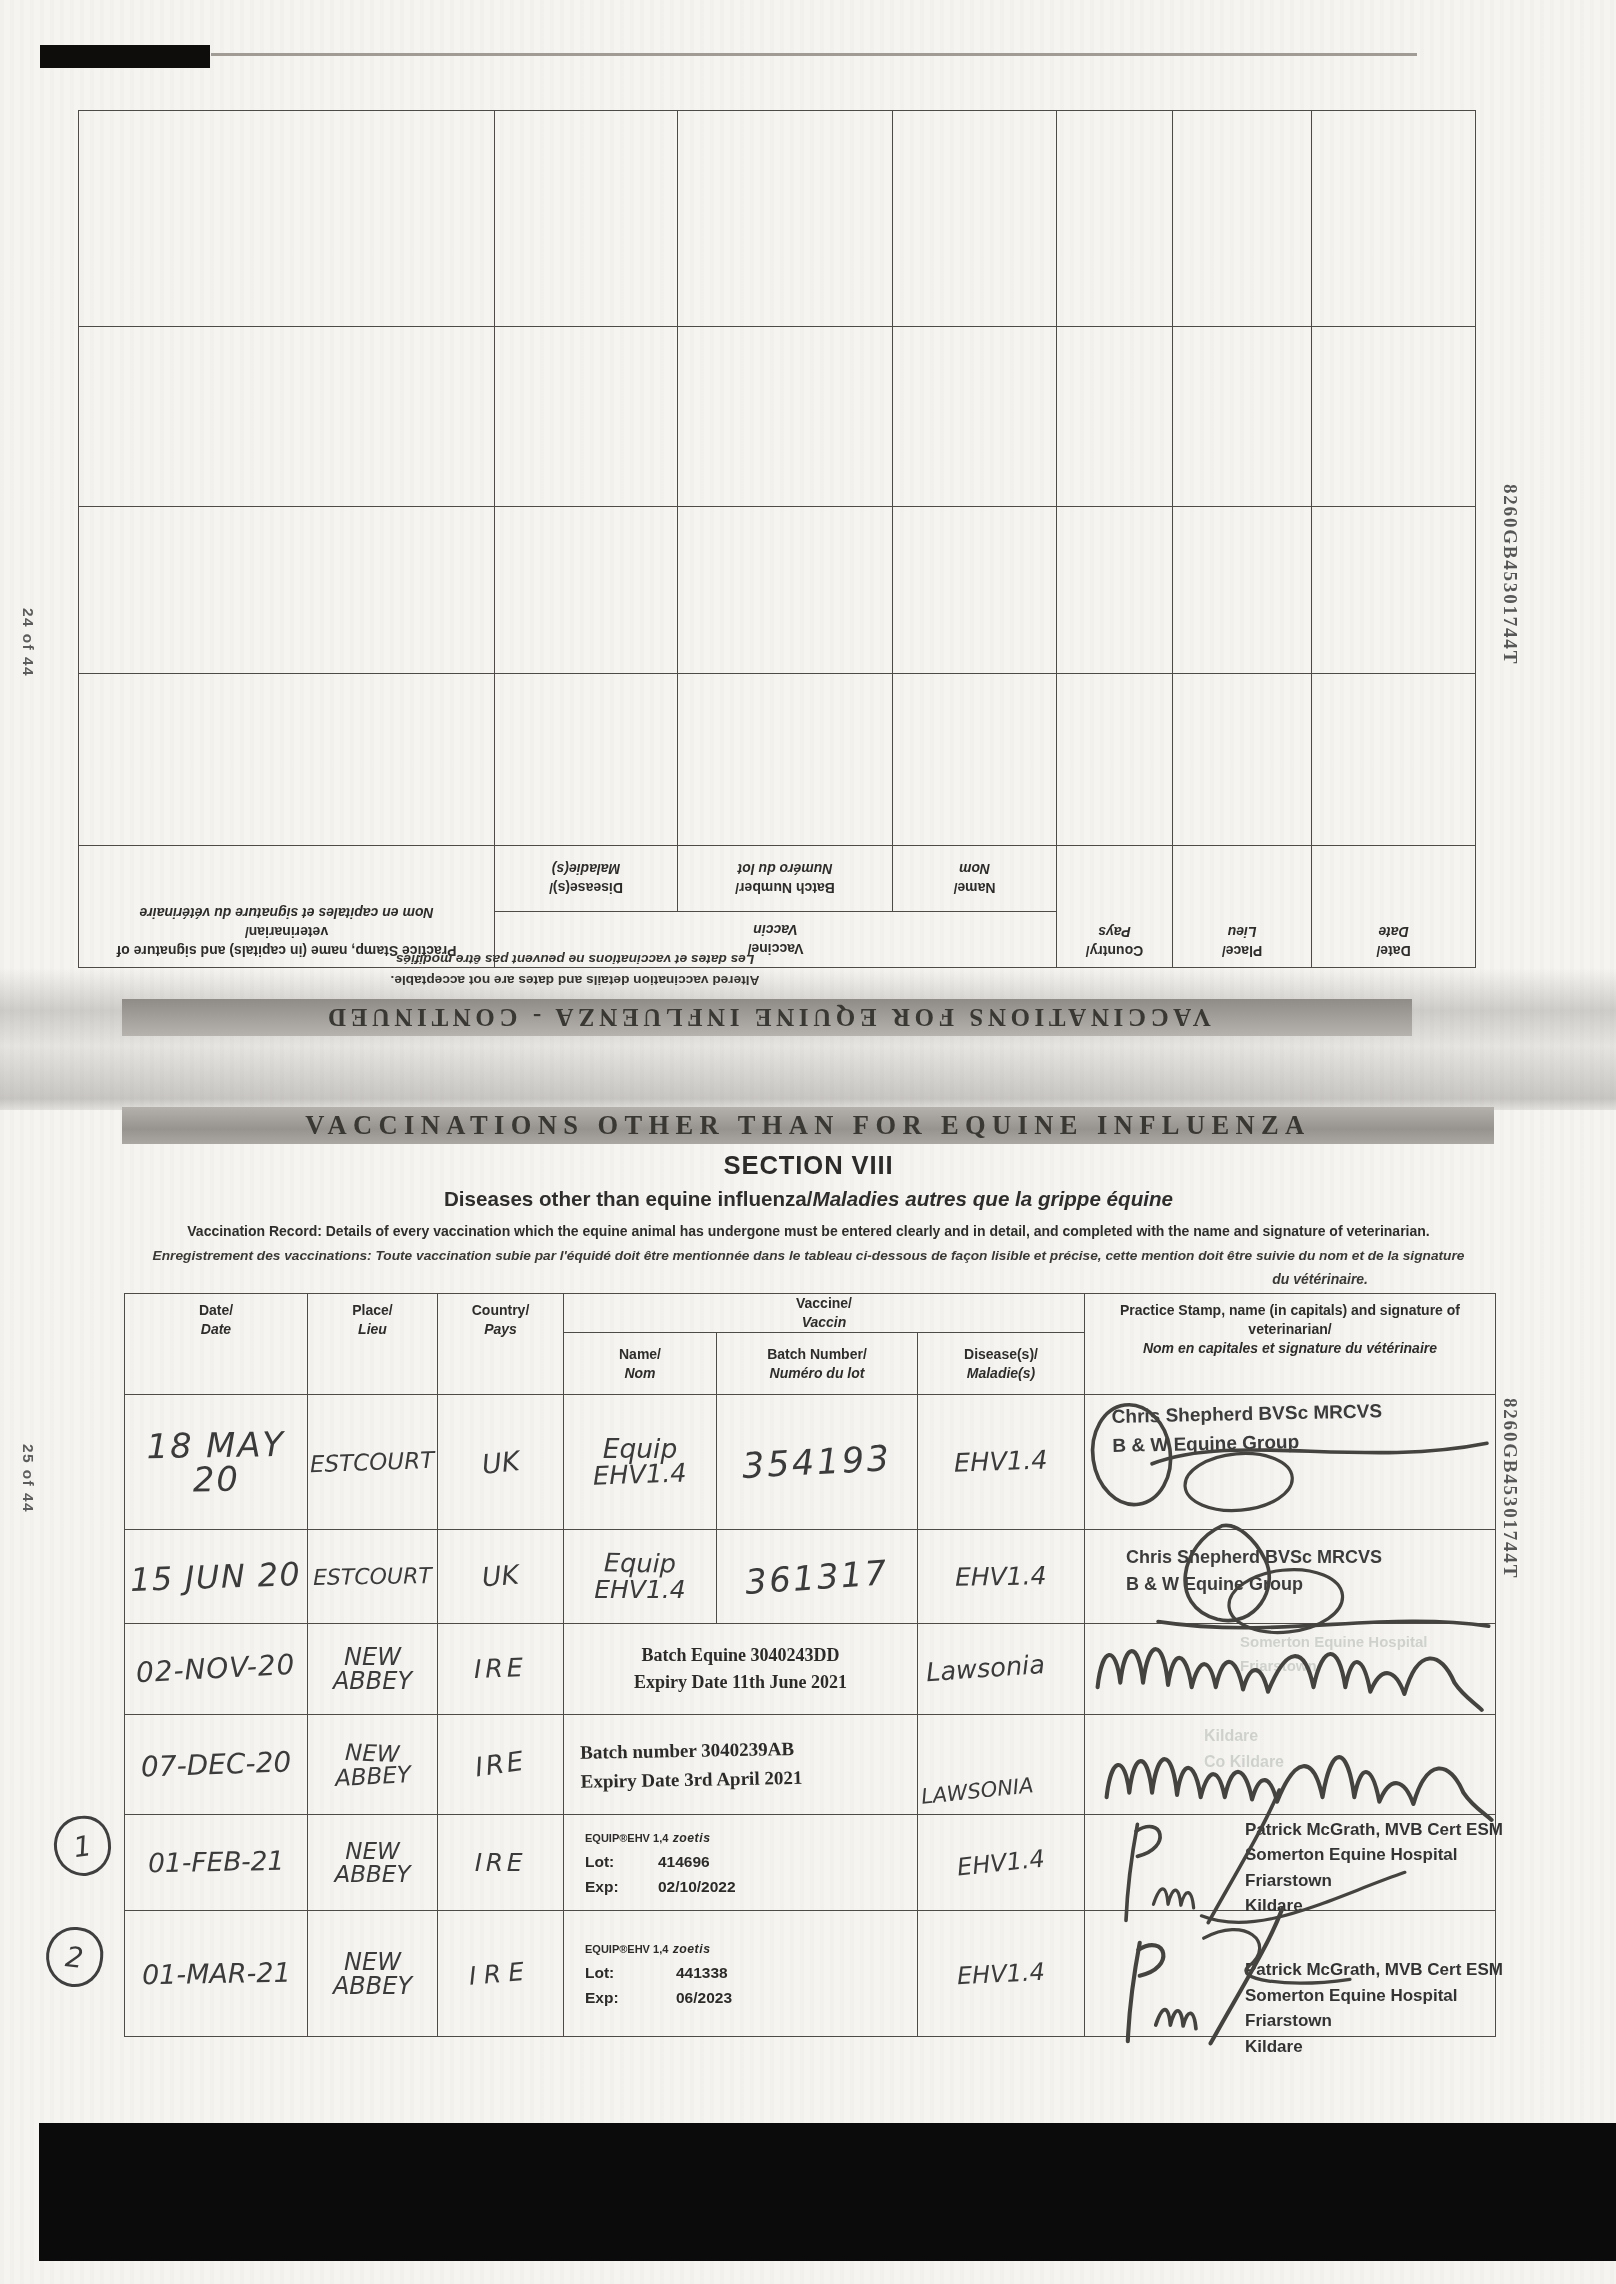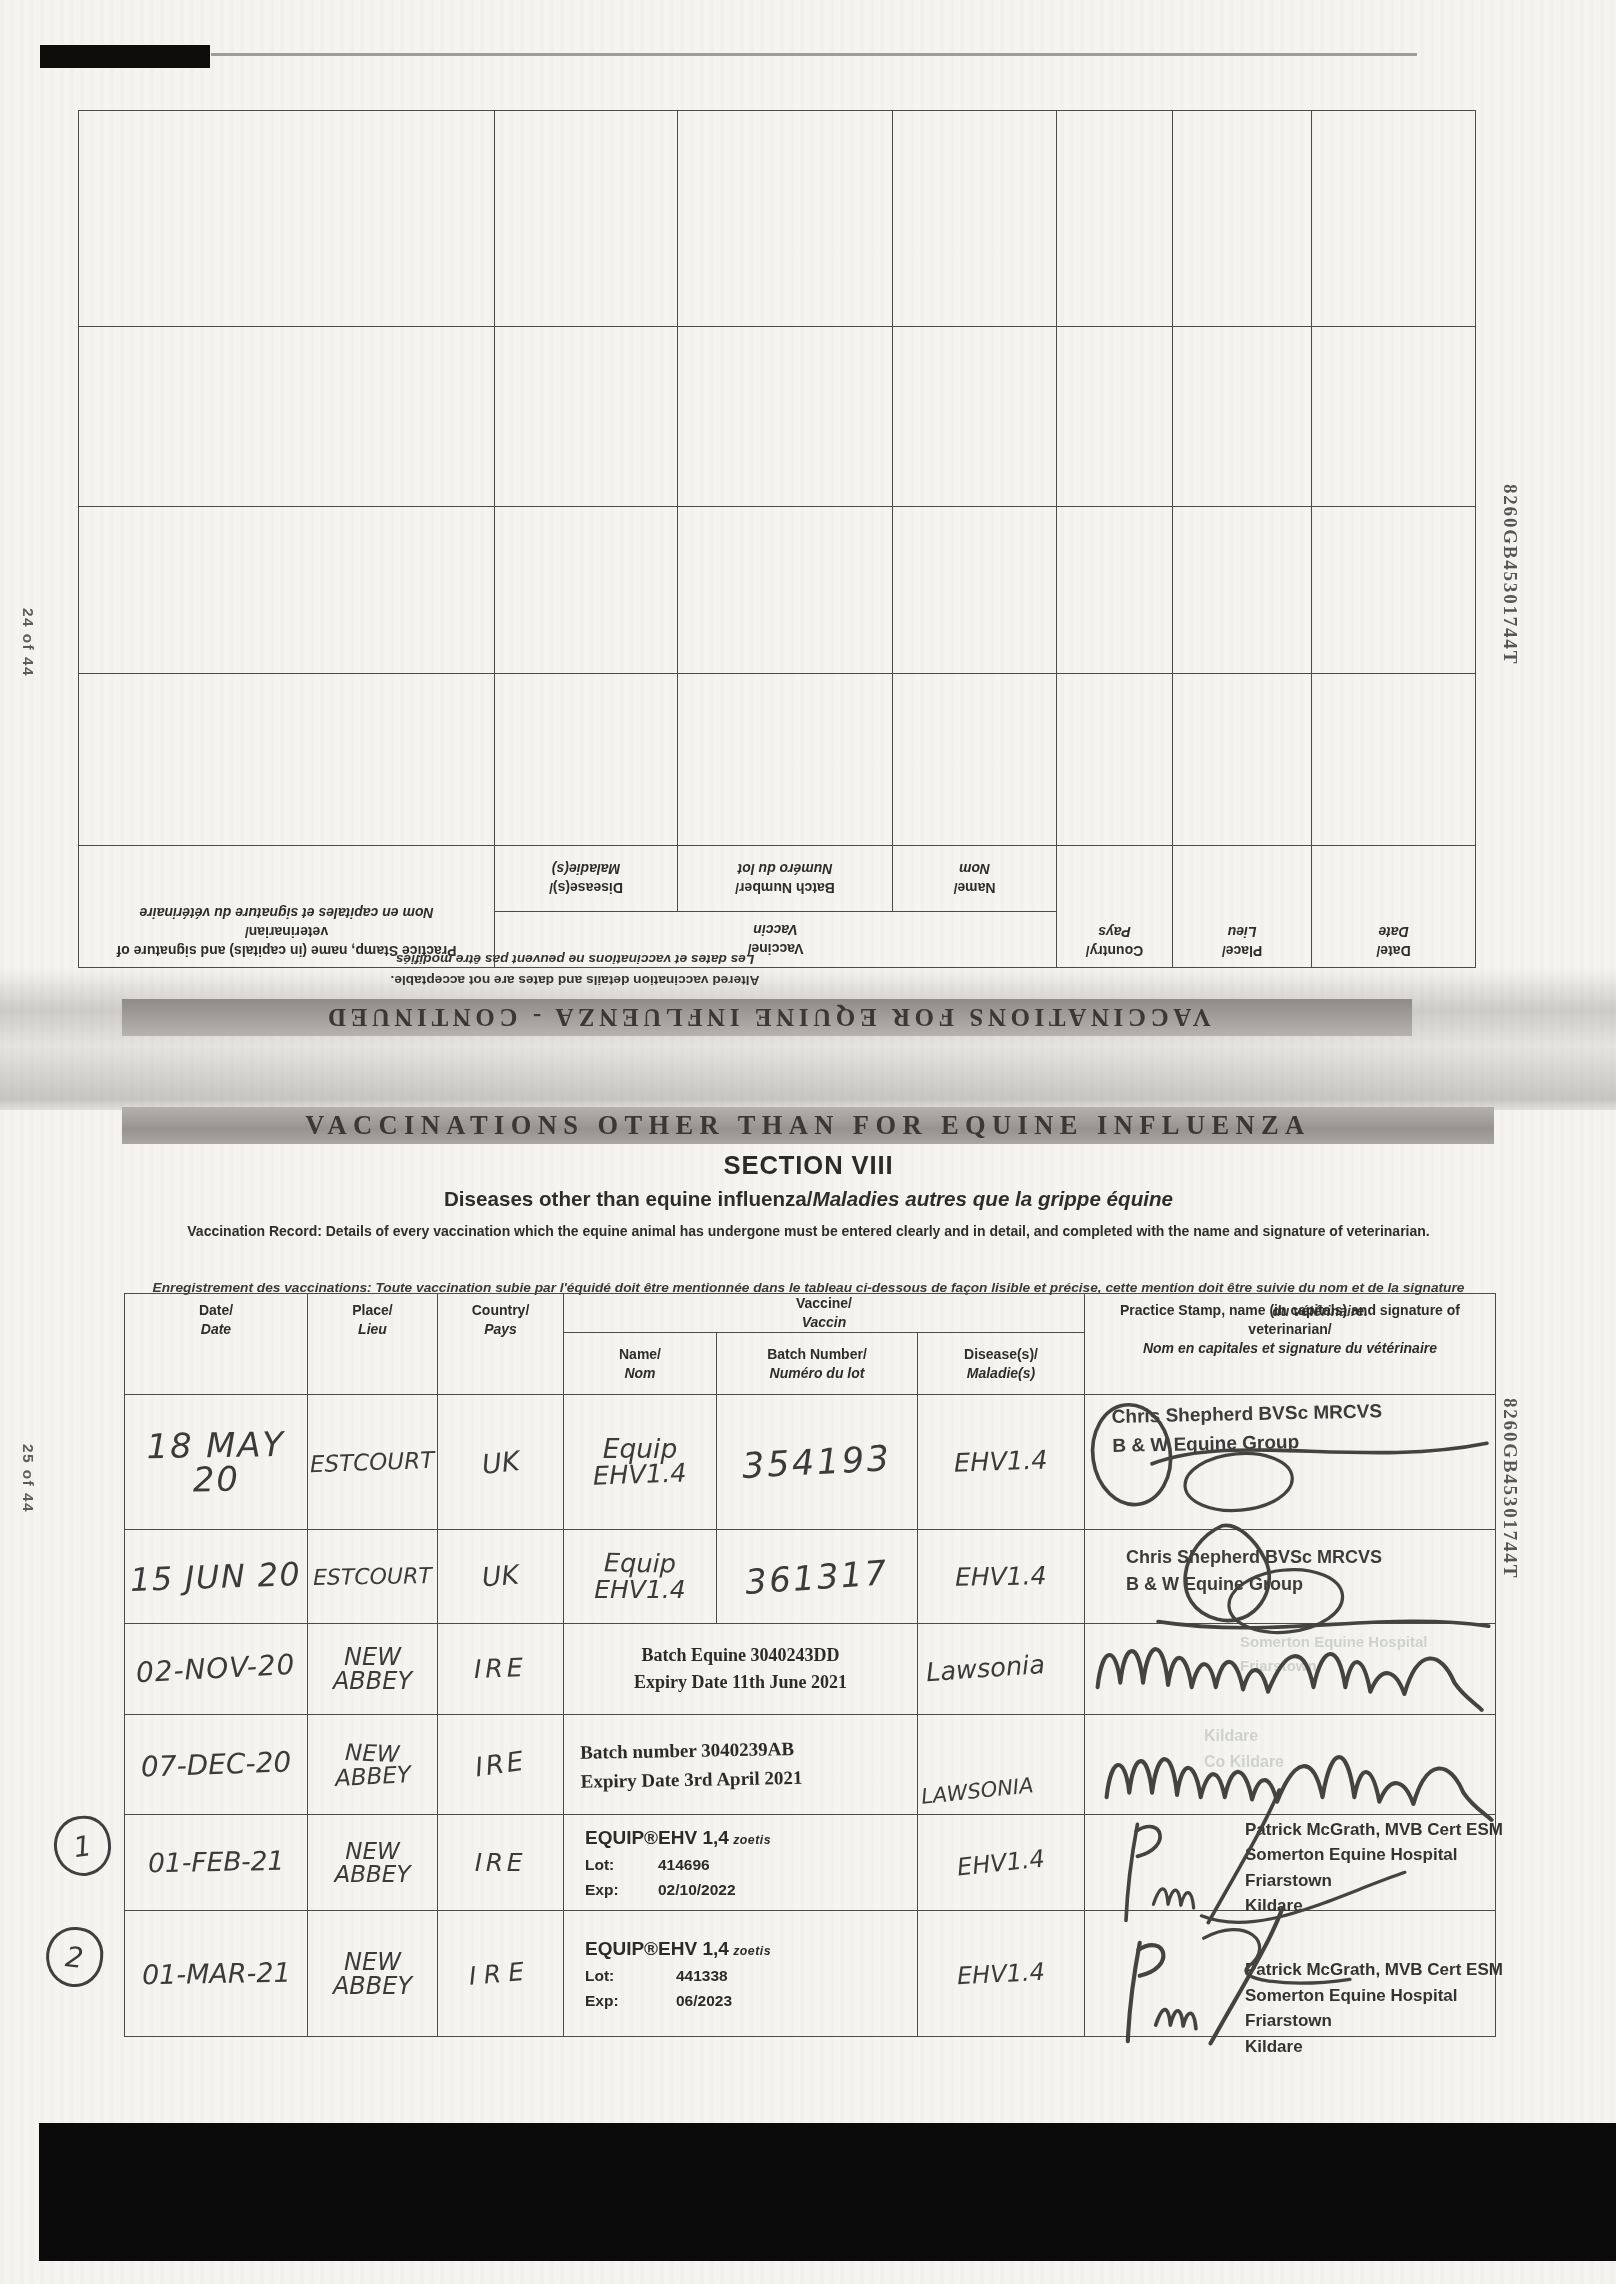--- a/index.html
+++ b/index.html
@@ -36,32 +36,32 @@
            background:linear-gradient(0deg,#8f8c87,#b6b3ae);}
   .banner2{position:absolute;left:122px;top:1107px;width:1372px;height:37px;font-size:26.5px;letter-spacing:6.4px;z-index:1;
            background:linear-gradient(180deg,#b4b1ad,#97948f 60%,#aaa7a2);}
   .sec-title{position:absolute;left:0;top:1151px;width:1617px;text-align:center;
              font-size:25.6px;font-weight:bold;color:#2c2b29;letter-spacing:0.9px;z-index:1;}
   .sec-sub{position:absolute;left:0;top:1187px;width:1617px;text-align:center;font-size:20.6px;color:#2e2d2b;z-index:1;}
   .sec-sub .en{font-weight:700;}
   .sec-sub .fr{font-weight:700;font-style:italic;}
   .intro{position:absolute;left:112px;top:1219px;width:1393px;z-index:1;line-height:1.75;}
   .intro .en{display:block;text-align:center;font-weight:700;font-size:14px;color:#2f2e2c;}
-  .intro .fr1{display:block;text-align:center;font-style:italic;font-weight:600;font-size:13.7px;color:#3a3936;margin-top:32px;}
+  .intro .fr1{display:block;text-align:center;font-style:italic;font-weight:600;font-size:13.7px;color:#3a3936;}
   .intro .fr2{display:block;text-align:right;padding-right:137px;font-style:italic;font-weight:600;font-size:14px;color:#3a3936;}
   .maintable{position:absolute;left:124px;top:1293px;width:1370px;z-index:2;}
   .rel{position:relative;}
   
   .hw{font-family:"DejaVu Sans",sans-serif;font-style:italic;color:#3b3b3b;display:inline-block;line-height:1.0;}
   .hw-lg{font-size:33px;letter-spacing:1.8px;}
   .stack{line-height:0.95;}
   
   .sticker-serif{font-family:"Liberation Serif",serif;font-weight:bold;font-size:18px;color:#2c2b29;line-height:1.5;}
   .sticker-sans{font-size:15.5px;font-weight:bold;color:#2c2b29;text-align:left;padding-left:21px;line-height:1.6;}
-  .sticker-sans .brand{font-size:19px;margin-top:40px;}
+  .sticker-sans .brand{font-size:11px;margin-top:40px;}
   .sticker-sans .mfr{font-style:italic;font-size:12.3px;letter-spacing:0.5px;}
   .lotline{display:flex;gap:32px;}
   .lotline .lab{min-width:41px;text-align:left;}
   
   .stamp-cs{position:absolute;left:27px;top:3.7px;width:379px;text-align:left;font-weight:700;font-size:19px;
             color:#3c3c3c;line-height:1.5;z-index:1;}
   .stamp-pm{position:absolute;left:160px;text-align:left;font-weight:700;font-size:17px;color:#333;line-height:1.5;z-index:1;white-space:nowrap;}
   .faint{position:absolute;text-align:left;font-weight:700;color:rgba(40,60,45,0.18);font-size:15px;line-height:1.6;z-index:0;white-space:nowrap;}
   .sig{position:absolute;z-index:3;overflow:visible;}
   .sig path,.sig ellipse{fill:none;stroke:#45433f;stroke-linecap:round;stroke-linejoin:round;}

